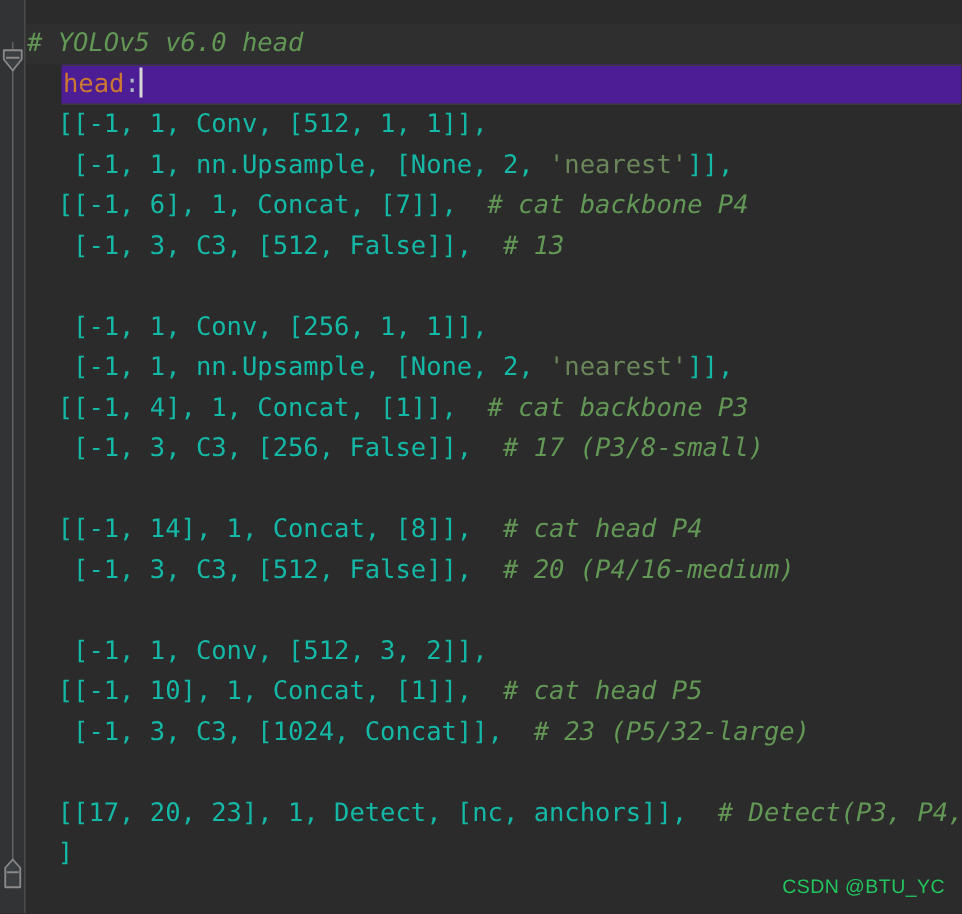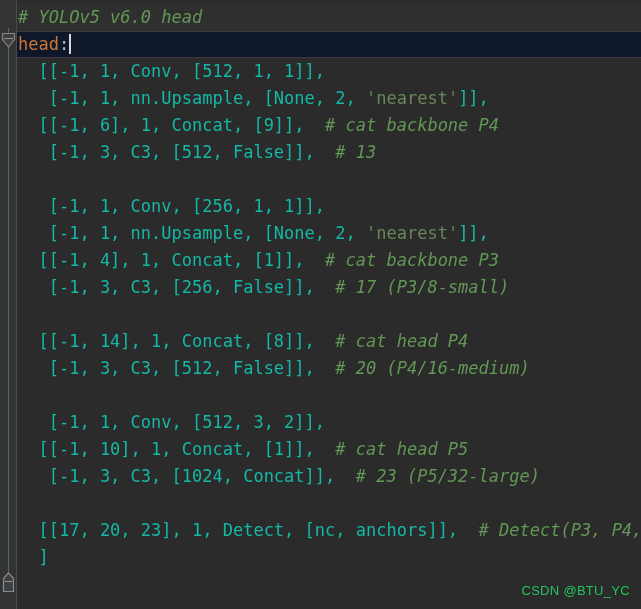--- a/index.html
+++ b/index.html
@@ -68,40 +68,41 @@
     top: 572px;
     width: 13px;
     height: 21px;
     z-index: 4;
   }
 
   
   .code {
     position: absolute;
     left: 17px;
-    top: 4px;
+    top: 16px;
     right: 0;
     height: 427px;
     z-index: 1;
   }
 
   .line {
     position: relative;
     height: 27px;
     line-height: 27px;
     font-size: 17px;
     letter-spacing: 0px;
     white-space: pre;
     color: #a9b7c6;
     padding-left: 1px;
   }
   .line.first-line { background: #2f2f2f; }
   .line.current-line {
-    background: #0f172a;
+    background: #4c1d95;
     box-shadow: inset 0 -1px 0 #3a3a3a, inset 0 1px 0 #3a3a3a;
+    margin-left: 24px;
   }
 
   .tok-comment { color: #629755; font-style: italic; }
   .tok-key     { color: #cc7832; }
   .tok-colon   { color: #a9b7c6; }
   .tok-code    { color: #14b8a6; }
   .tok-string  { color: #6a8759; }
 
   
   .caret {
@@ -151,21 +152,21 @@
   <div class="code">
 
     <div class="line first-line"><span class="tok-comment"># YOLOv5 v6.0 head</span></div>
 
     <div class="line current-line"><span class="tok-key">head</span><span class="tok-colon">:</span><span class="caret"></span></div>
 
     <div class="line"><span class="tok-code">  [[-1, 1, Conv, [512, 1, 1]],</span></div>
 
     <div class="line"><span class="tok-code">   [-1, 1, nn.Upsample, [None, 2, </span><span class="tok-string">'nearest'</span><span class="tok-code">]],</span></div>
 
-    <div class="line"><span class="tok-code">  [[-1, 6], 1, Concat, [9]],</span><span class="tok-comment">  # cat backbone P4</span></div>
+    <div class="line"><span class="tok-code">  [[-1, 6], 1, Concat, [7]],</span><span class="tok-comment">  # cat backbone P4</span></div>
 
     <div class="line"><span class="tok-code">   [-1, 3, C3, [512, False]],</span><span class="tok-comment">  # 13</span></div>
 
     <div class="line"><span class="tok-code"></span></div>
 
     <div class="line"><span class="tok-code">   [-1, 1, Conv, [256, 1, 1]],</span></div>
 
     <div class="line"><span class="tok-code">   [-1, 1, nn.Upsample, [None, 2, </span><span class="tok-string">'nearest'</span><span class="tok-code">]],</span></div>
 
     <div class="line"><span class="tok-code">  [[-1, 4], 1, Concat, [1]],</span><span class="tok-comment">  # cat backbone P3</span></div>

